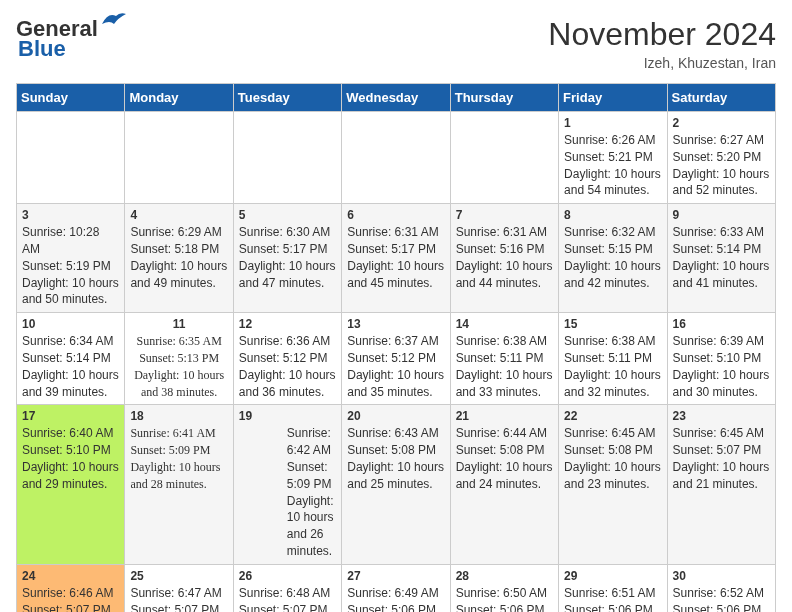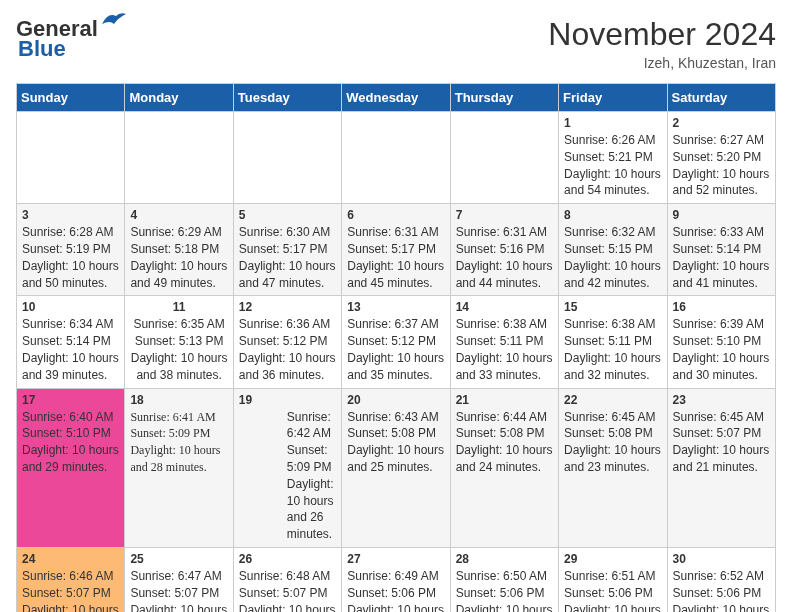--- a/index.html
+++ b/index.html
@@ -126,21 +126,21 @@
           <span class="day-num">2</span>
           <div class="day-info" style="white-space: pre-line;">Sunrise: 6:27 AM
 Sunset: 5:20 PM
 Daylight: 10 hours
 and 52 minutes.</div>
         </td>
       </tr>
       <tr>
         <td style="background: rgb(245, 245, 245);">
           <span class="day-num">3</span>
-          <div class="day-info" style="white-space: pre-line;">Sunrise: 6:28 AM
+          <div class="day-info" style="white-space: pre-line;">Sunrise: 10:28 AM
 Sunset: 5:19 PM
 Daylight: 10 hours
 and 50 minutes.</div>
         </td>
         <td style="background: rgb(245, 245, 245);">
           <span class="day-num">4</span>
           <div class="day-info" style="white-space: pre-line;">Sunrise: 6:29 AM
 Sunset: 5:18 PM
 Daylight: 10 hours
 and 49 minutes.</div>
@@ -184,21 +184,21 @@
       <tr>
         <td style="background: rgb(255, 255, 255);">
           <span class="day-num">10</span>
           <div class="day-info" style="white-space: pre-line;">Sunrise: 6:34 AM
 Sunset: 5:14 PM
 Daylight: 10 hours
 and 39 minutes.</div>
         </td>
         <td style="background: rgb(255, 255, 255); text-align: center;">
           <span class="day-num">11</span>
-          <div class="day-info" style="white-space: pre-line;">Sunrise: 6:35 AM
+          <div class="day-info" style="white-space: pre-line; font-family: Liberation Serif, serif;">Sunrise: 6:35 AM
 Sunset: 5:13 PM
 Daylight: 10 hours
 and 38 minutes.</div>
         </td>
         <td style="background: rgb(255, 255, 255);">
           <span class="day-num">12</span>
           <div class="day-info" style="white-space: pre-line;">Sunrise: 6:36 AM
 Sunset: 5:12 PM
 Daylight: 10 hours
 and 36 minutes.</div>
@@ -226,21 +226,21 @@
         </td>
         <td style="background: rgb(255, 255, 255);">
           <span class="day-num">16</span>
           <div class="day-info" style="white-space: pre-line;">Sunrise: 6:39 AM
 Sunset: 5:10 PM
 Daylight: 10 hours
 and 30 minutes.</div>
         </td>
       </tr>
       <tr>
-        <td style="background: #ec4899;">
+        <td style="background: #bef264;">
           <span class="day-num">17</span>
           <div class="day-info" style="white-space: pre-line;">Sunrise: 6:40 AM
 Sunset: 5:10 PM
 Daylight: 10 hours
 and 29 minutes.</div>
         </td>
         <td style="background: rgb(245, 245, 245);">
           <span class="day-num">18</span>
           <div class="day-info" style="white-space: pre-line; font-family: Liberation Serif, serif;">Sunrise: 6:41 AM
 Sunset: 5:09 PM

